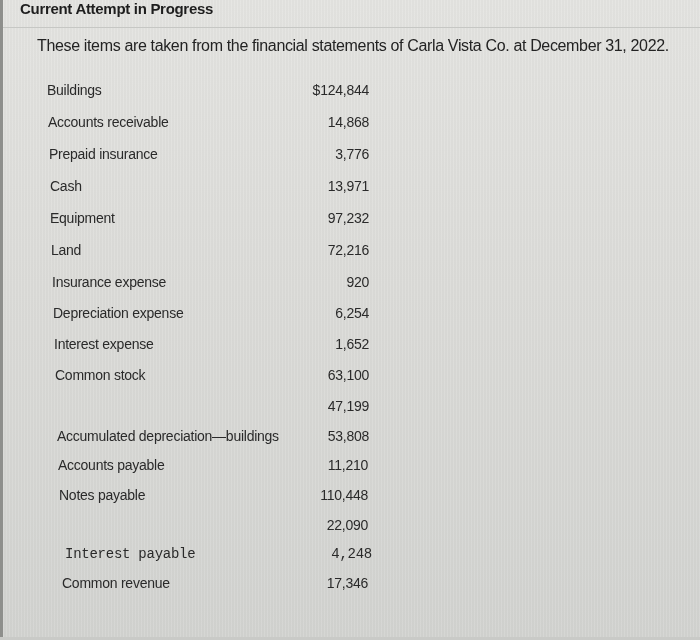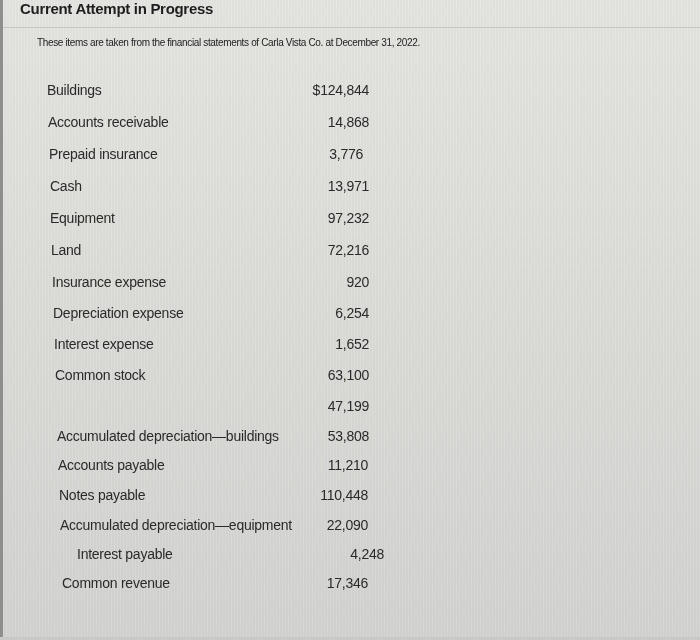--- a/index.html
+++ b/index.html
@@ -45,21 +45,21 @@
     }
     .header-divider {
       position: absolute;
       left: 3px; top: 27px;
       width: 697px; height: 1px;
       background: #c6c7c4;
     }
     .intro {
       position: absolute;
       left: 37px; top: 37px;
-      font-size: 10px;
+      font-size: 16px;
       color: #232323;
       letter-spacing: -0.35px;
     }
     .row {
       position: absolute;
       height: 20px;
       font-size: 14px;
       letter-spacing: -0.25px;
     }
     .row .label {
@@ -94,21 +94,21 @@
     <div class="row" style="left:47px; top:82px; width:340px;">
       <span class="label">Buildings</span>
       <span class="amount" style="left:232px;">$124,844</span>
     </div>
     <div class="row" style="left:48px; top:114px; width:340px;">
       <span class="label">Accounts receivable</span>
       <span class="amount" style="left:231px;">14,868</span>
     </div>
     <div class="row" style="left:49px; top:146px; width:340px;">
       <span class="label">Prepaid insurance</span>
-      <span class="amount" style="left:224px;text-align:right;">3,776</span>
+      <span class="amount" style="left:230px;text-align:right;">3,776</span>
     </div>
     <div class="row" style="left:50px; top:178px; width:340px;">
       <span class="label">Cash</span>
       <span class="amount" style="left:229px;">13,971</span>
     </div>
     <div class="row" style="left:50px; top:210px; width:340px;">
       <span class="label">Equipment</span>
       <span class="amount" style="left:229px;">97,232</span>
     </div>
     <div class="row" style="left:51px; top:242px; width:340px;">
@@ -140,24 +140,23 @@
     </div>
     <div class="row" style="left:58px; top:457px; width:340px;">
       <span class="label">Accounts payable</span>
       <span class="amount" style="left:220px;">11,210</span>
     </div>
     <div class="row" style="left:59px; top:487px; width:340px;">
       <span class="label">Notes payable</span>
       <span class="amount" style="left:219px;">110,448</span>
     </div>
     <div class="row" style="left:60px; top:517px; width:340px;">
-      <span class="label">Accumulated depreciation—equipment</span>
       <span class="amount" style="left:218px;">22,090</span>
     </div>
-    <div class="row" style="left:77px; top:546px; width:340px;">
+    <div class="row" style="left:65px; top:546px; width:340px;font-family:Liberation Mono, monospace;">
       <span class="label">Interest payable</span>
       <span class="amount" style="left:217px;">4,248</span>
     </div>
     <div class="row" style="left:62px; top:575px; width:340px;">
       <span class="label">Common revenue</span>
       <span class="amount" style="left:216px;">17,346</span>
     </div>
   </div>
 </div>
 

